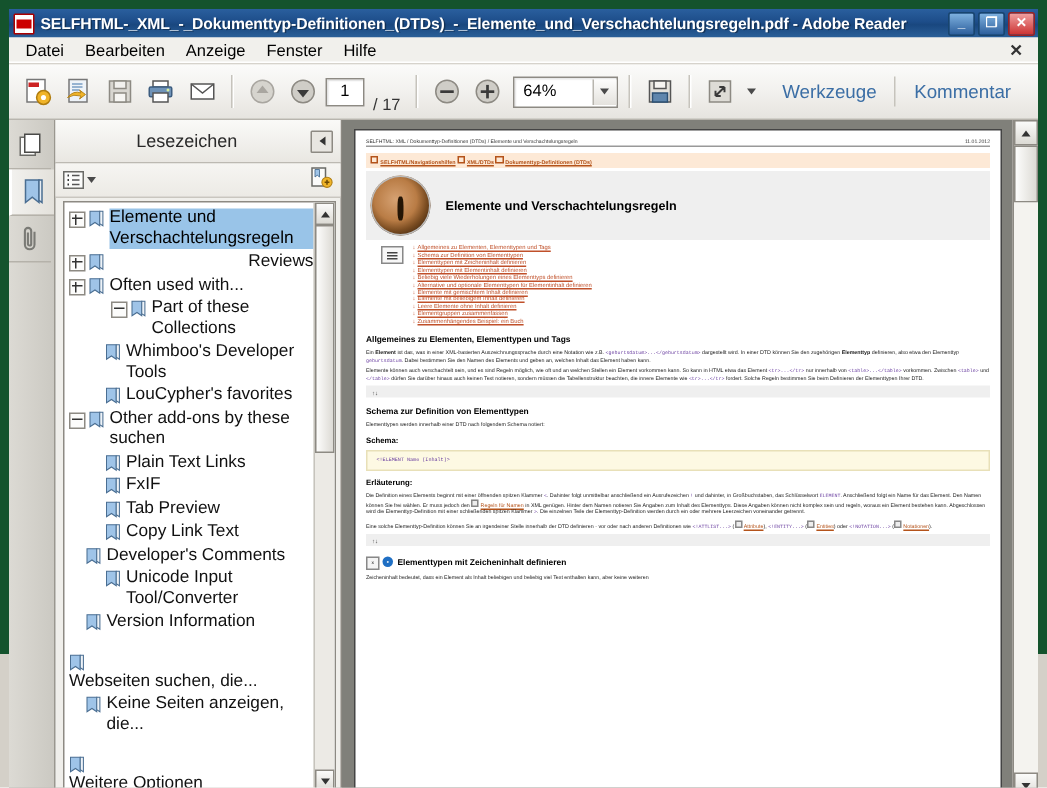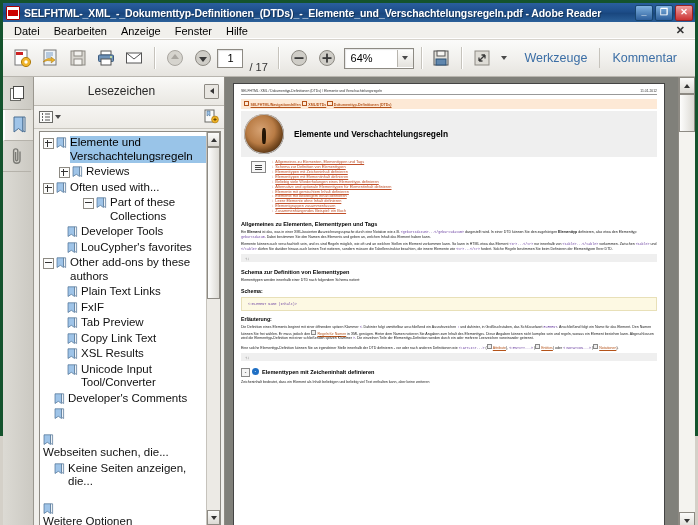--- a/index.html
+++ b/index.html
@@ -4,21 +4,21 @@
 <style>
   html,body{margin:0;padding:0;}
   body{
     width:698px;height:525px;overflow:hidden;
     font-family:"Liberation Sans", sans-serif;
     font-size:11px;
     background:#d4d0c8;
     -webkit-font-smoothing:none;
   }
   .app{position:relative;width:698px;height:436px;box-sizing:border-box;
-       border:3px solid #14532d;background:#f0efeb;}
+       border:6px solid #14532d;background:#f0efeb;}
 
   
   .titlebar{
     height:19px;
     background:linear-gradient(to bottom,#2a5f9e 0%,#1d4d89 45%,#19477f 55%,#2b6099 100%);
     display:flex;align-items:center;padding:0 2px 0 3px;color:#fff;
   }
   .tb-icon{width:14px;height:14px;margin-right:4px;flex:none;position:relative;}
   .tb-icon .pdfbox{
     position:absolute;inset:0;background:#fff;border:1px solid #a00;
@@ -433,67 +433,67 @@
       <div class="bm-tree-wrap">
         <div class="bm-tree" id="bm-tree">
             <div class="bmrow sel" style="margin-left: 0px;">
               <span class="bm-exp plus"></span>
               <svg class="bm-ico" viewBox="0 0 11 12">
                 <path d="M1 .8 H7.5 V10.5 L4.3 8.3 L1 10.5 Z" fill="#9fc4e8" stroke="#4a6e92" stroke-width=".7"></path>
                 <path d="M7.5 .8 H9.6 V10.5 L7.5 9.2 Z" fill="#eef3f8" stroke="#4a6e92" stroke-width=".7"></path>
               </svg>
               <span class="bm-lbl">Elemente und Verschachtelungsregeln</span>
             </div>
-            <div class="bmrow" style="margin-left: 16px;">
+            <div class="bmrow" style="margin-left: 0px; text-align: right;">
               <span class="bm-exp plus"></span>
               <svg class="bm-ico" viewBox="0 0 11 12">
                 <path d="M1 .8 H7.5 V10.5 L4.3 8.3 L1 10.5 Z" fill="#9fc4e8" stroke="#4a6e92" stroke-width=".7"></path>
                 <path d="M7.5 .8 H9.6 V10.5 L7.5 9.2 Z" fill="#eef3f8" stroke="#4a6e92" stroke-width=".7"></path>
               </svg>
               <span class="bm-lbl">Reviews</span>
             </div>
             <div class="bmrow" style="margin-left: 0px;">
               <span class="bm-exp plus"></span>
               <svg class="bm-ico" viewBox="0 0 11 12">
                 <path d="M1 .8 H7.5 V10.5 L4.3 8.3 L1 10.5 Z" fill="#9fc4e8" stroke="#4a6e92" stroke-width=".7"></path>
                 <path d="M7.5 .8 H9.6 V10.5 L7.5 9.2 Z" fill="#eef3f8" stroke="#4a6e92" stroke-width=".7"></path>
               </svg>
               <span class="bm-lbl">Often used with...</span>
             </div>
-            <div class="bmrow" style="margin-left: 16px; padding-left: 24px;">
+            <div class="bmrow" style="margin-left: 4px; padding-left: 24px;">
               <span class="bm-exp"></span>
               <svg class="bm-ico" viewBox="0 0 11 12">
                 <path d="M1 .8 H7.5 V10.5 L4.3 8.3 L1 10.5 Z" fill="#9fc4e8" stroke="#4a6e92" stroke-width=".7"></path>
                 <path d="M7.5 .8 H9.6 V10.5 L7.5 9.2 Z" fill="#eef3f8" stroke="#4a6e92" stroke-width=".7"></path>
               </svg>
               <span class="bm-lbl">Part of these Collections</span>
             </div>
             <div class="bmrow" style="margin-left: 13px;">
               <span class="bm-exp none"></span>
               <svg class="bm-ico" viewBox="0 0 11 12">
                 <path d="M1 .8 H7.5 V10.5 L4.3 8.3 L1 10.5 Z" fill="#9fc4e8" stroke="#4a6e92" stroke-width=".7"></path>
                 <path d="M7.5 .8 H9.6 V10.5 L7.5 9.2 Z" fill="#eef3f8" stroke="#4a6e92" stroke-width=".7"></path>
               </svg>
-              <span class="bm-lbl">Developer Tools</span>
+              <span class="bm-lbl">Whimboo's Developer Tools</span>
             </div>
             <div class="bmrow" style="margin-left: 13px;">
               <span class="bm-exp none"></span>
               <svg class="bm-ico" viewBox="0 0 11 12">
                 <path d="M1 .8 H7.5 V10.5 L4.3 8.3 L1 10.5 Z" fill="#9fc4e8" stroke="#4a6e92" stroke-width=".7"></path>
                 <path d="M7.5 .8 H9.6 V10.5 L7.5 9.2 Z" fill="#eef3f8" stroke="#4a6e92" stroke-width=".7"></path>
               </svg>
               <span class="bm-lbl">LouCypher's favorites</span>
             </div>
             <div class="bmrow" style="margin-left: 0px;">
               <span class="bm-exp"></span>
               <svg class="bm-ico" viewBox="0 0 11 12">
                 <path d="M1 .8 H7.5 V10.5 L4.3 8.3 L1 10.5 Z" fill="#9fc4e8" stroke="#4a6e92" stroke-width=".7"></path>
                 <path d="M7.5 .8 H9.6 V10.5 L7.5 9.2 Z" fill="#eef3f8" stroke="#4a6e92" stroke-width=".7"></path>
               </svg>
-              <span class="bm-lbl">Other add-ons by these authors</span>
+              <span class="bm-lbl">Other add-ons by these suchen</span>
             </div>
             <div class="bmrow" style="margin-left: 13px;">
               <span class="bm-exp none"></span>
               <svg class="bm-ico" viewBox="0 0 11 12">
                 <path d="M1 .8 H7.5 V10.5 L4.3 8.3 L1 10.5 Z" fill="#9fc4e8" stroke="#4a6e92" stroke-width=".7"></path>
                 <path d="M7.5 .8 H9.6 V10.5 L7.5 9.2 Z" fill="#eef3f8" stroke="#4a6e92" stroke-width=".7"></path>
               </svg>
               <span class="bm-lbl">Plain Text Links</span>
             </div>
             <div class="bmrow" style="margin-left: 13px;">
@@ -513,50 +513,43 @@
               <span class="bm-lbl">Tab Preview</span>
             </div>
             <div class="bmrow" style="margin-left: 13px;">
               <span class="bm-exp none"></span>
               <svg class="bm-ico" viewBox="0 0 11 12">
                 <path d="M1 .8 H7.5 V10.5 L4.3 8.3 L1 10.5 Z" fill="#9fc4e8" stroke="#4a6e92" stroke-width=".7"></path>
                 <path d="M7.5 .8 H9.6 V10.5 L7.5 9.2 Z" fill="#eef3f8" stroke="#4a6e92" stroke-width=".7"></path>
               </svg>
               <span class="bm-lbl">Copy Link Text</span>
             </div>
+            <div class="bmrow" style="margin-left: 0px;">
+              <span class="bm-exp none"></span>
+              <svg class="bm-ico" viewBox="0 0 11 12">
+                <path d="M1 .8 H7.5 V10.5 L4.3 8.3 L1 10.5 Z" fill="#9fc4e8" stroke="#4a6e92" stroke-width=".7"></path>
+                <path d="M7.5 .8 H9.6 V10.5 L7.5 9.2 Z" fill="#eef3f8" stroke="#4a6e92" stroke-width=".7"></path>
+              </svg>
+              <span class="bm-lbl">Developer's Comments</span>
+            </div>
             <div class="bmrow" style="margin-left: 13px;">
               <span class="bm-exp none"></span>
               <svg class="bm-ico" viewBox="0 0 11 12">
                 <path d="M1 .8 H7.5 V10.5 L4.3 8.3 L1 10.5 Z" fill="#9fc4e8" stroke="#4a6e92" stroke-width=".7"></path>
                 <path d="M7.5 .8 H9.6 V10.5 L7.5 9.2 Z" fill="#eef3f8" stroke="#4a6e92" stroke-width=".7"></path>
               </svg>
-              <span class="bm-lbl">XSL Results</span>
-            </div>
-            <div class="bmrow" style="margin-left: 13px;">
-              <span class="bm-exp none"></span>
-              <svg class="bm-ico" viewBox="0 0 11 12">
-                <path d="M1 .8 H7.5 V10.5 L4.3 8.3 L1 10.5 Z" fill="#9fc4e8" stroke="#4a6e92" stroke-width=".7"></path>
-                <path d="M7.5 .8 H9.6 V10.5 L7.5 9.2 Z" fill="#eef3f8" stroke="#4a6e92" stroke-width=".7"></path>
-              </svg>
               <span class="bm-lbl">Unicode Input Tool/Converter</span>
             </div>
             <div class="bmrow" style="margin-left: 0px;">
               <span class="bm-exp none"></span>
               <svg class="bm-ico" viewBox="0 0 11 12">
                 <path d="M1 .8 H7.5 V10.5 L4.3 8.3 L1 10.5 Z" fill="#9fc4e8" stroke="#4a6e92" stroke-width=".7"></path>
                 <path d="M7.5 .8 H9.6 V10.5 L7.5 9.2 Z" fill="#eef3f8" stroke="#4a6e92" stroke-width=".7"></path>
               </svg>
-              <span class="bm-lbl">Developer's Comments</span>
-            </div>
-            <div class="bmrow" style="margin-left: 0px;">
-              <span class="bm-exp none"></span>
-              <svg class="bm-ico" viewBox="0 0 11 12">
-                <path d="M1 .8 H7.5 V10.5 L4.3 8.3 L1 10.5 Z" fill="#9fc4e8" stroke="#4a6e92" stroke-width=".7"></path>
-                <path d="M7.5 .8 H9.6 V10.5 L7.5 9.2 Z" fill="#eef3f8" stroke="#4a6e92" stroke-width=".7"></path>
-              </svg>
+              <span class="bm-lbl">Version Information</span>
             </div>
             <div class="bmrow" style="margin-left: 0px; flex-direction: column;">
               <span class="bm-exp none"></span>
               <svg class="bm-ico" viewBox="0 0 11 12">
                 <path d="M1 .8 H7.5 V10.5 L4.3 8.3 L1 10.5 Z" fill="#9fc4e8" stroke="#4a6e92" stroke-width=".7"></path>
                 <path d="M7.5 .8 H9.6 V10.5 L7.5 9.2 Z" fill="#eef3f8" stroke="#4a6e92" stroke-width=".7"></path>
               </svg>
               <span class="bm-lbl">Webseiten suchen, die...</span>
             </div>
             <div class="bmrow" style="margin-left: 0px;">

